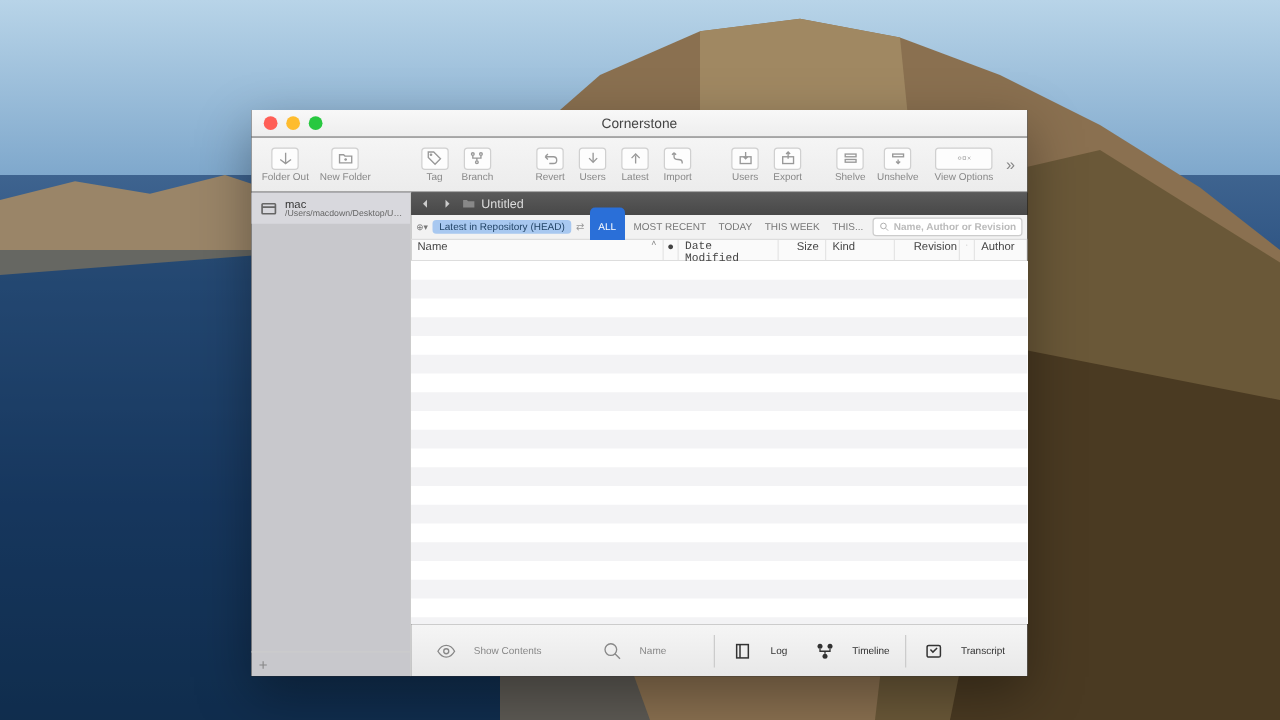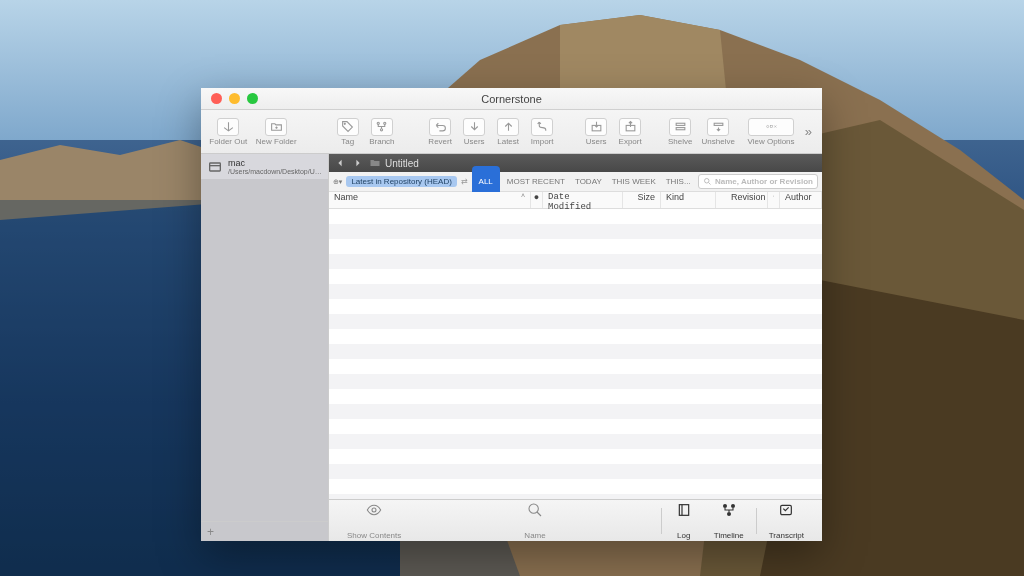--- a/index.html
+++ b/index.html
@@ -63,21 +63,21 @@
 .ch.rev{width:42px;margin-left:10px;}
 .ch.lock{width:12px;justify-content:center;}
 .ch.auth{width:42px;}
 .sortic{font-size:7px;color:#888;}
 
 .rows{flex:1;overflow:auto;background:#fff;}
 .row{height:15px;}
 .row:nth-child(even){background:#f3f3f5;}
 
 .bottombar{height:42px;background:linear-gradient(#f5f5f5,#e8e8e8);border-top:1px solid #ccc;display:flex;align-items:center;padding:0 8px;}
-.bbtn{display:flex;flex-direction:column;align-items:center;gap:12px;font-size:8px;color:#888;padding:0 10px;cursor:default;}
+.bbtn{display:flex;flex-direction:row;align-items:center;gap:12px;font-size:8px;color:#888;padding:0 10px;cursor:default;}
 .bbtn.a{color:#333;}
 .bbtn .ic{width:20px;height:18px;display:flex;align-items:center;justify-content:center;}
 .bbtn .ic svg{width:16px;height:16px;}
 .bsep{height:26px;width:1px;background:#ccc;margin:0 2px;}
 </style>
 </head>
 <body>
 
 <div class="sky"></div>
 <div class="mountain">

